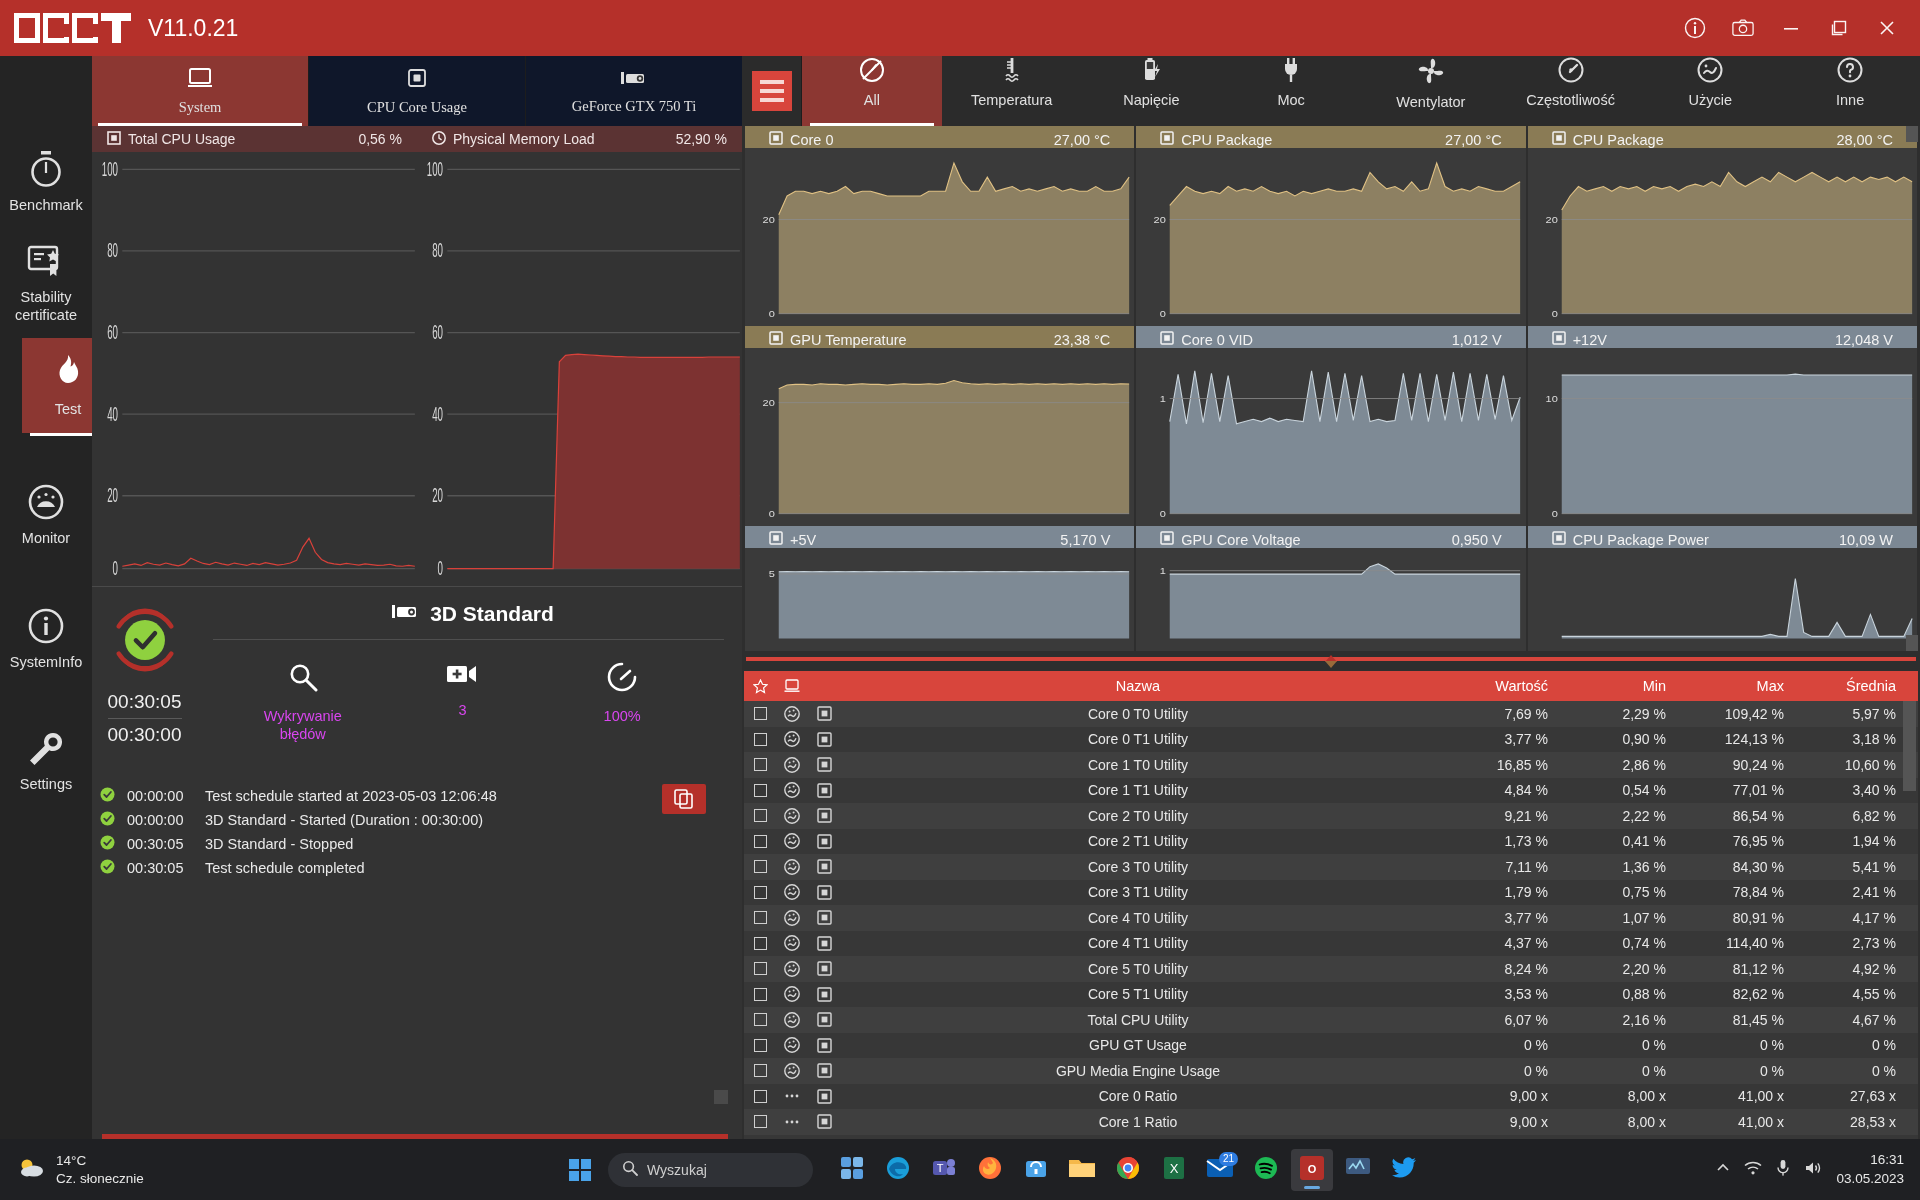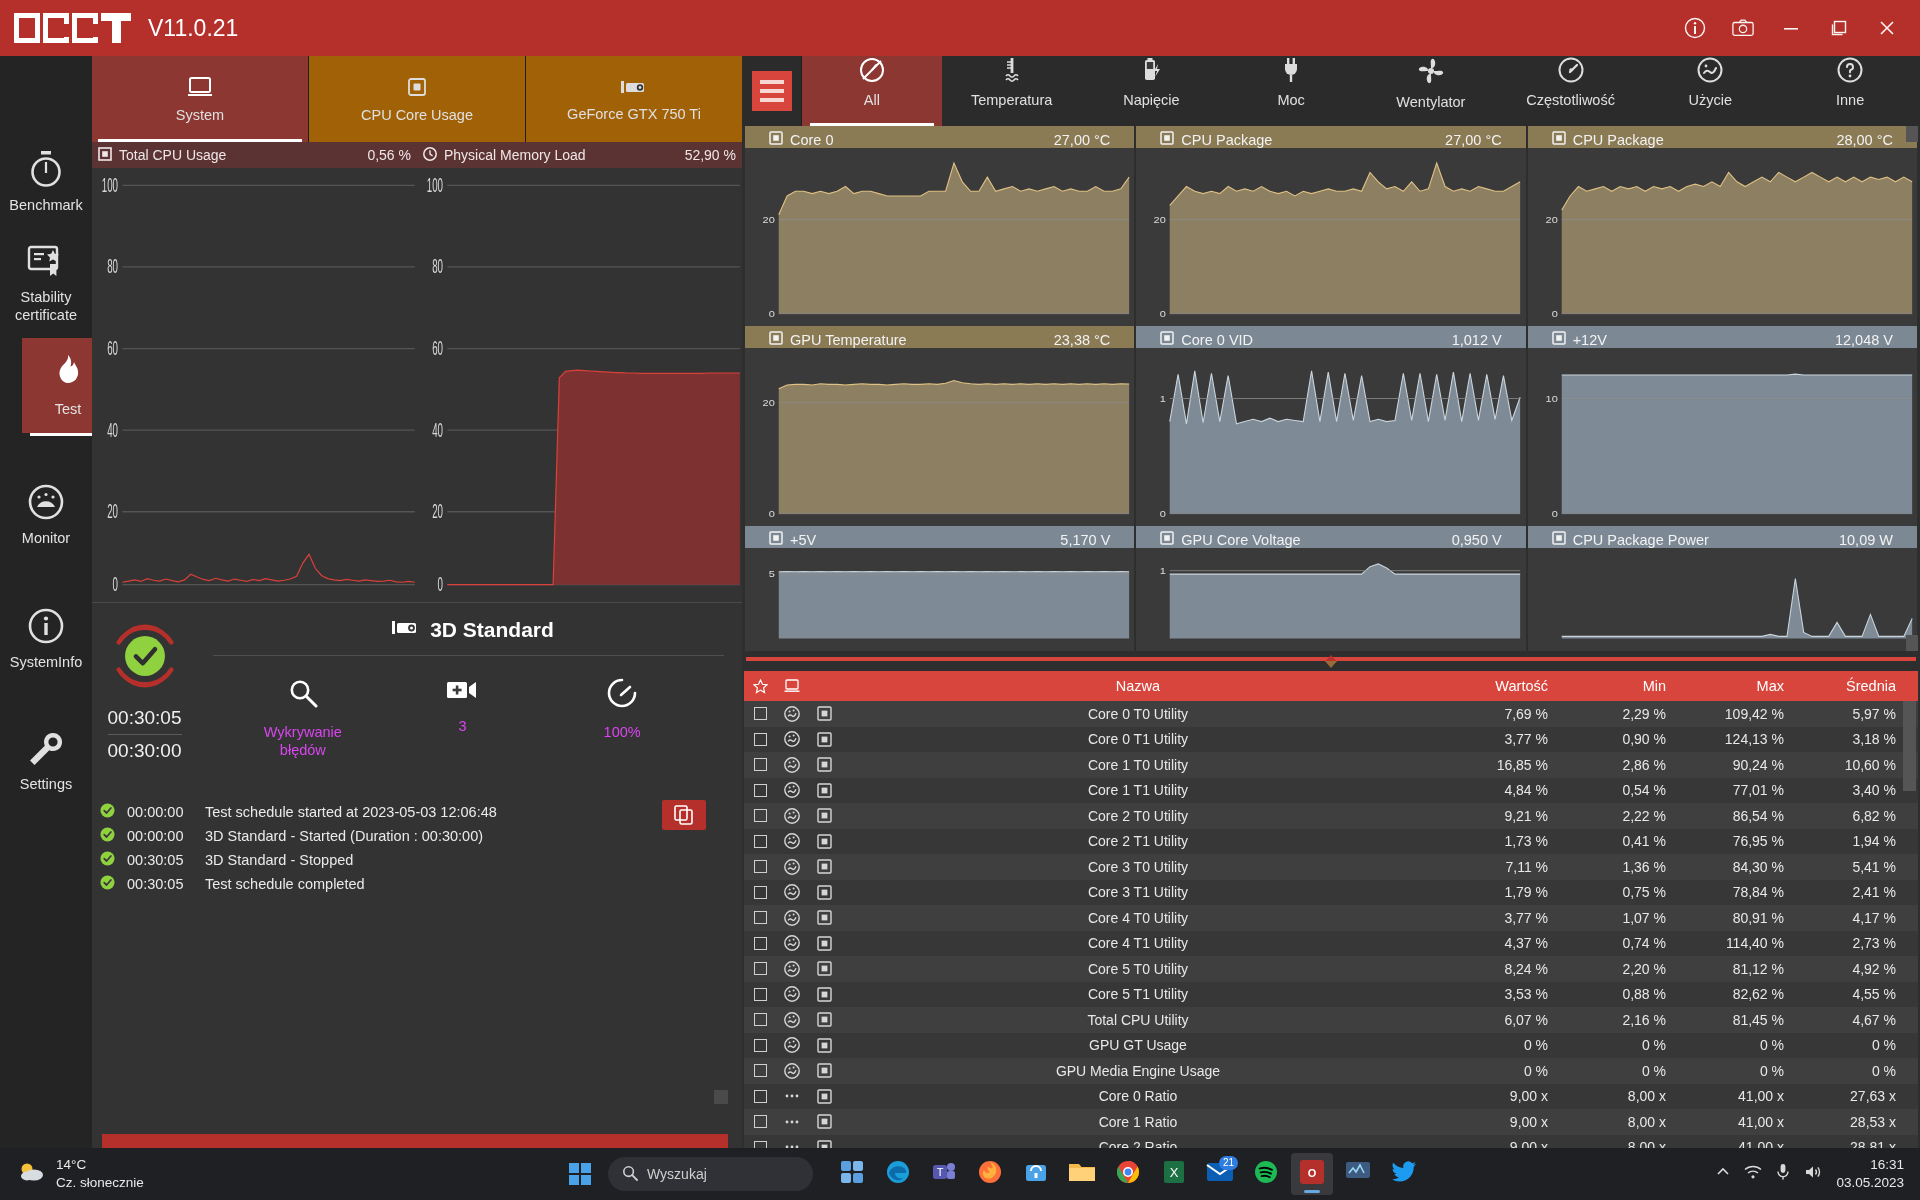--- a/index.html
+++ b/index.html
@@ -50,34 +50,34 @@
   }
   .rail-item.active { background:#8c3732;margin-left:44px; }
   .rail-item.active::after{
     content:""; position:absolute; left:8px; right:8px; bottom:-3px; height:3px; background:#fff;
   }
   .rail-lbl { font-size:14.5px; color:#e3e3e3; text-align:center; line-height:1.2; }
   .rail-ico svg { display:block; }
 
   
   .leftpanel { width:650px; flex:none; display:flex; flex-direction:column; background:#333333; min-height:0;}
-  .ltabs { height:86px; display:flex; flex:none; background:#a16207;}
+  .ltabs { height:70px; display:flex; flex:none; background:#0f172a;font-family:Liberation Serif, serif;}
   .ltab {
     flex:1; display:flex; flex-direction:column; align-items:center; justify-content:center;
     gap:6px; cursor:pointer; font-size:14.5px; color:#e0e0e0; position:relative;
     border-right:1px solid #1d1d1d;
   }
   .ltab.active { background:#8c3732; }
   .ltab.active::after{content:"";position:absolute;left:6px;right:6px;bottom:0;height:3px;background:#fff;}
 
   
   .lcharts { display:flex; flex:none; height:460px; }
   .lchart { flex:1; display:flex; flex-direction:column; min-width:0;}
   .lchart-hd {
-    height:26px; display:flex; align-items:center; gap:7px; padding:0 6px;
+    height:26px; display:flex; align-items:center; gap:7px; padding:0 15px;
     background:#5b3333; font-size:14px; color:#f0e6e6;
   }
   .lchart-hd .v { margin-left:auto; }
   .lchart-body { flex:1; position:relative; background:#333; }
   .lchart-body svg { position:absolute; inset:0; width:100%; height:100%; }
   .axlbl { font-size:13px; fill:#d8d8d8; font-family:"Liberation Sans",sans-serif;}
 
   
   .summary { flex:none; display:flex; border-top:1px solid #4a4a4a; height:190px;}
   .sum-left { width:105px; display:flex; flex-direction:column; align-items:center; padding-top:14px; }
@@ -150,21 +150,21 @@
   .c-name{flex:1; text-align:center;}
   .c-val{width:128px; text-align:right; padding-right:16px;}
   .c-min{width:118px; text-align:right; padding-right:16px;}
   .c-max{width:118px; text-align:right; padding-right:16px;}
   .c-avg{width:118px; text-align:right; padding-right:22px;}
   .chkbox{width:13px;height:13px;border:1.5px solid #cfcfcf;display:block;}
   .tscroll{position:absolute;right:2px;width:13px;background:#555;}
 
   
   .taskbar{
-    position:absolute; left:0; bottom:0; width:1920px; height:52px; background:#1f2023;
+    position:absolute; left:0; bottom:0; width:1920px; height:61px; background:#1f2023;
     display:flex; align-items:center; flex:none;
   }
   .tb-weather{display:flex;align-items:center;gap:10px;padding-left:16px;width:250px;}
   .tb-w-txt{font-size:13.5px;line-height:1.3;}
   .tb-center{display:flex;align-items:center;gap:8px;margin-left:6px;}
   .tb-win{width:40px;height:40px;display:flex;align-items:center;justify-content:center;cursor:pointer;}
   .tb-search{
     width:205px;height:34px;background:#2f3136;border-radius:17px;display:flex;align-items:center;
     gap:9px;padding:0 14px;font-size:14px;color:#cfcfcf;cursor:text;
   }

